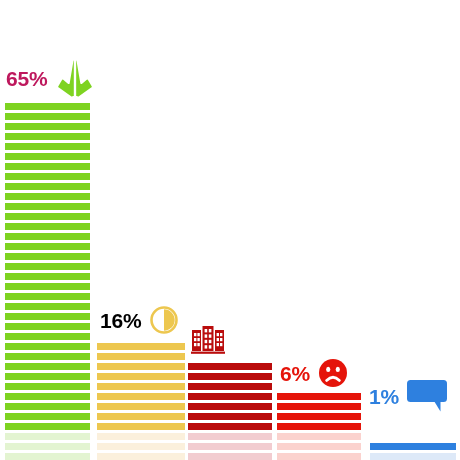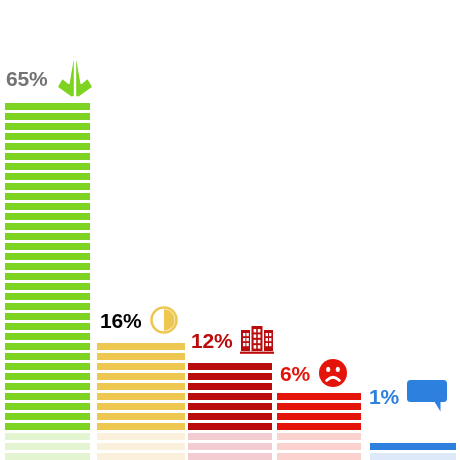--- a/index.html
+++ b/index.html
@@ -91,21 +91,21 @@
         <div class="stripe" style="background: rgb(126, 211, 33);"></div>
         <div class="stripe" style="background: rgb(126, 211, 33);"></div>
         <div class="stripe" style="background: rgb(126, 211, 33);"></div>
         <div class="stripe" style="background: rgb(126, 211, 33);"></div>
         <div class="stripe" style="background: rgb(126, 211, 33);"></div>
         <div class="stripe" style="background: rgb(126, 211, 33);"></div>
         <div class="stripe" style="background: rgb(126, 211, 33);"></div>
       </div>
     </div>
     <div class="bar-header" style="left: 6px; top: 57px;">
-      <span class="bar-value" style="color: #737373; text-align: right;">65%</span>
+      <span class="bar-value" style="color: #be185d; text-align: right;">65%</span>
       <span class="bar-icon"><svg xmlns="http://www.w3.org/2000/svg" fill="#7ed321" viewBox="0 0 40 42" width="40" height="42">
           <path d="M19.4 2.2c-1.0 0-1.9 .9-2.1 2.1L13.6 26.0 8.9 22.0c-.9-.8-2.2-.6-2.8 .4L2.4 28.6c-.5 .9-.3 2.0 .5 2.6l12.6 9.0c.5 .4 1.2 .5 1.8 .3l2.6-1.0 .1-37.3z"></path>
           <path d="M20.6 2.2c1.0 0 1.9 .9 2.1 2.1L26.4 26.0 31.1 22.0c.9-.8 2.2-.6 2.8 .4l3.7 6.2c.5 .9 .3 2.0-.5 2.6l-12.6 9.0c-.5 .4-1.2 .5-1.8 .3l-2.6-1.0-.1-37.3z"></path>
           <path d="M19.4 2.2c-1.0 0-1.9 .9-2.1 2.1L13.6 26.0 8.9 22.0c-.9-.8-2.2-.6-2.8 .4L2.4 28.6c-.5 .9-.3 2.0 .5 2.6l12.6 9.0c.5 .4 1.2 .5 1.8 .3l2.6-1.0 .1-37.3z" fill="none" stroke="#ffffff" stroke-width="2.2" stroke-linejoin="round"></path>
           <path d="M20.6 2.2c1.0 0 1.9 .9 2.1 2.1L26.4 26.0 31.1 22.0c.9-.8 2.2-.6 2.8 .4l3.7 6.2c.5 .9 .3 2.0-.5 2.6l-12.6 9.0c-.5 .4-1.2 .5-1.8 .3l-2.6-1.0-.1-37.3z" fill="none" stroke="#ffffff" stroke-width="2.2" stroke-linejoin="round"></path>
           <path d="M20 4.5 L20 39.5" stroke="#ffffff" stroke-width="2.0" fill="none"></path>
         </svg></span>
     </div>
     <div class="bar-column" style="left: 97px; width: 88px; height: 455px;">
       <div class="stripes">
@@ -138,21 +138,20 @@
         <div class="stripe" style="background: rgb(186, 12, 12);"></div>
         <div class="stripe" style="background: rgb(186, 12, 12);"></div>
         <div class="stripe" style="background: rgb(186, 12, 12);"></div>
         <div class="stripe" style="background: rgb(186, 12, 12);"></div>
         <div class="stripe" style="background: rgb(186, 12, 12);"></div>
         <div class="stripe" style="background: rgb(186, 12, 12);"></div>
         <div class="stripe" style="background: rgb(186, 12, 12);"></div>
       </div>
     </div>
     <div class="bar-header" style="left: 191px; top: 326px;">
-      <span class="bar-value" style="color: rgb(186, 12, 12);">12%</span>
       <span class="bar-icon"><svg xmlns="http://www.w3.org/2000/svg" fill="#ba0c0c" viewBox="0 0 34 28" width="34" height="28">
           <rect x="1" y="4" width="9" height="21" fill="#ba0c0c"></rect>
           <rect x="11.5" y="0" width="11" height="25" fill="#ba0c0c"></rect>
           <rect x="24" y="4" width="9" height="21" fill="#ba0c0c"></rect>
           <rect x="0" y="25.6" width="34" height="2.2" fill="#ba0c0c"></rect>
           <g fill="#ffffff">
             <rect x="3" y="7" width="2.4" height="3.2"></rect>
             <rect x="6.4" y="7" width="2.4" height="3.2"></rect>
             <rect x="3" y="12" width="2.4" height="3.2"></rect>
             <rect x="6.4" y="12" width="2.4" height="3.2"></rect>

